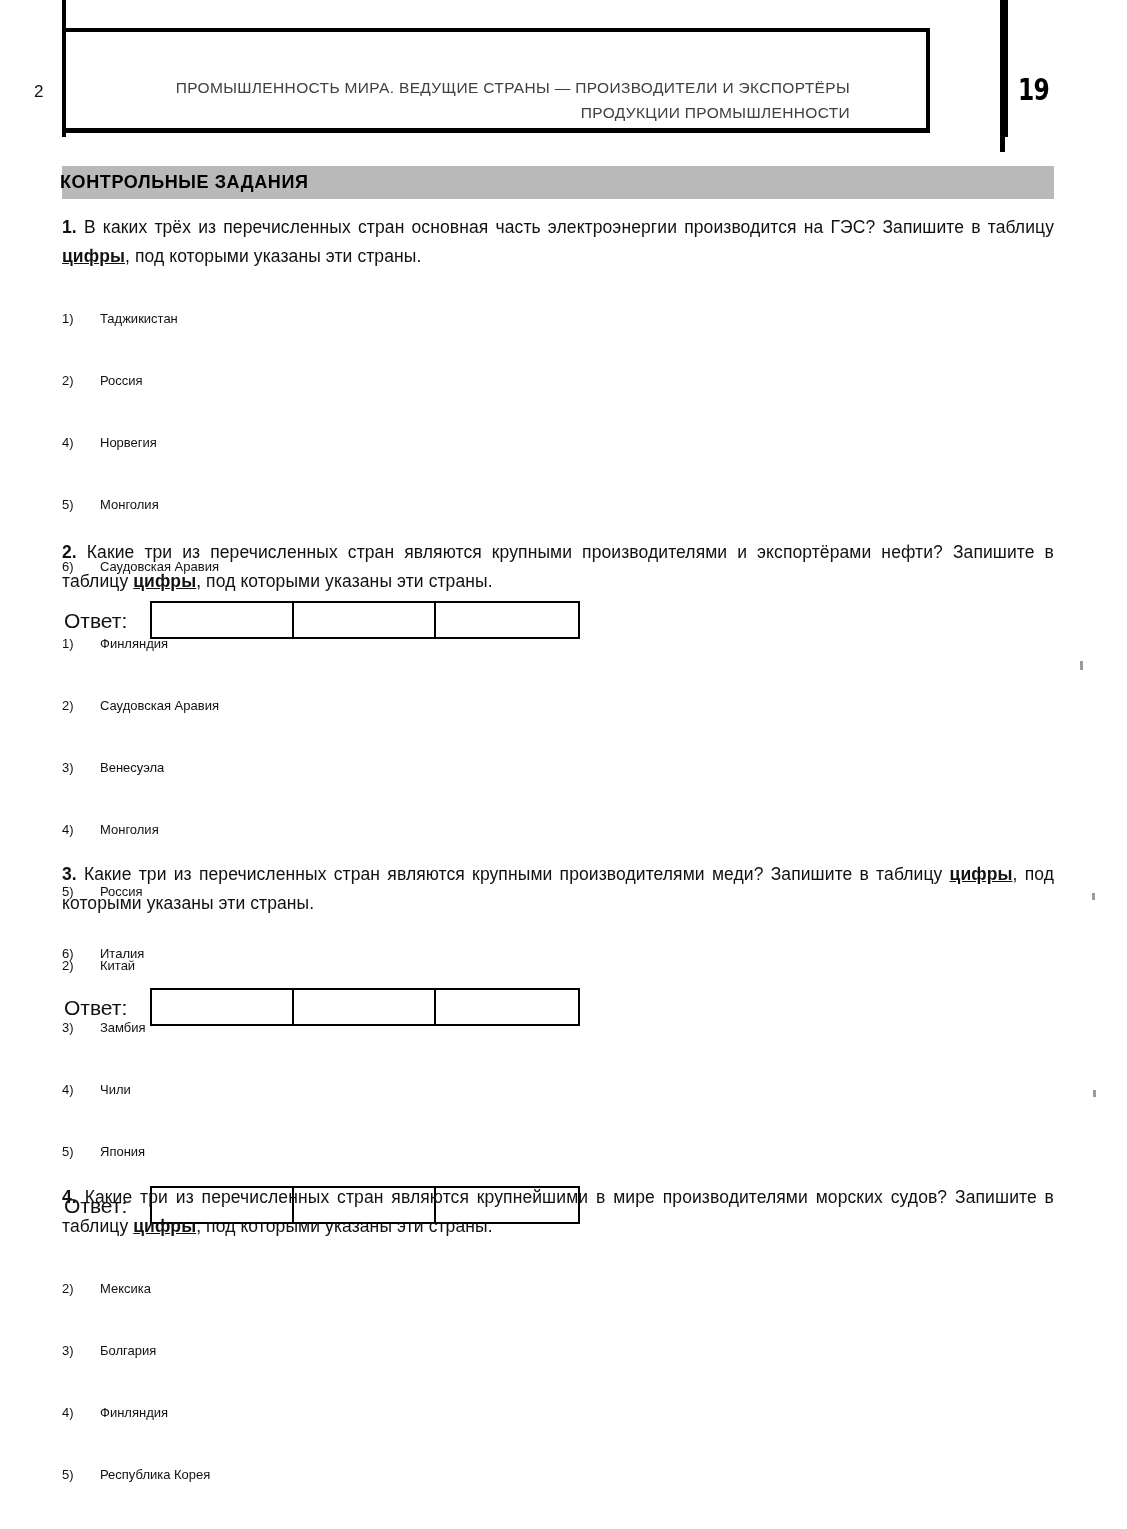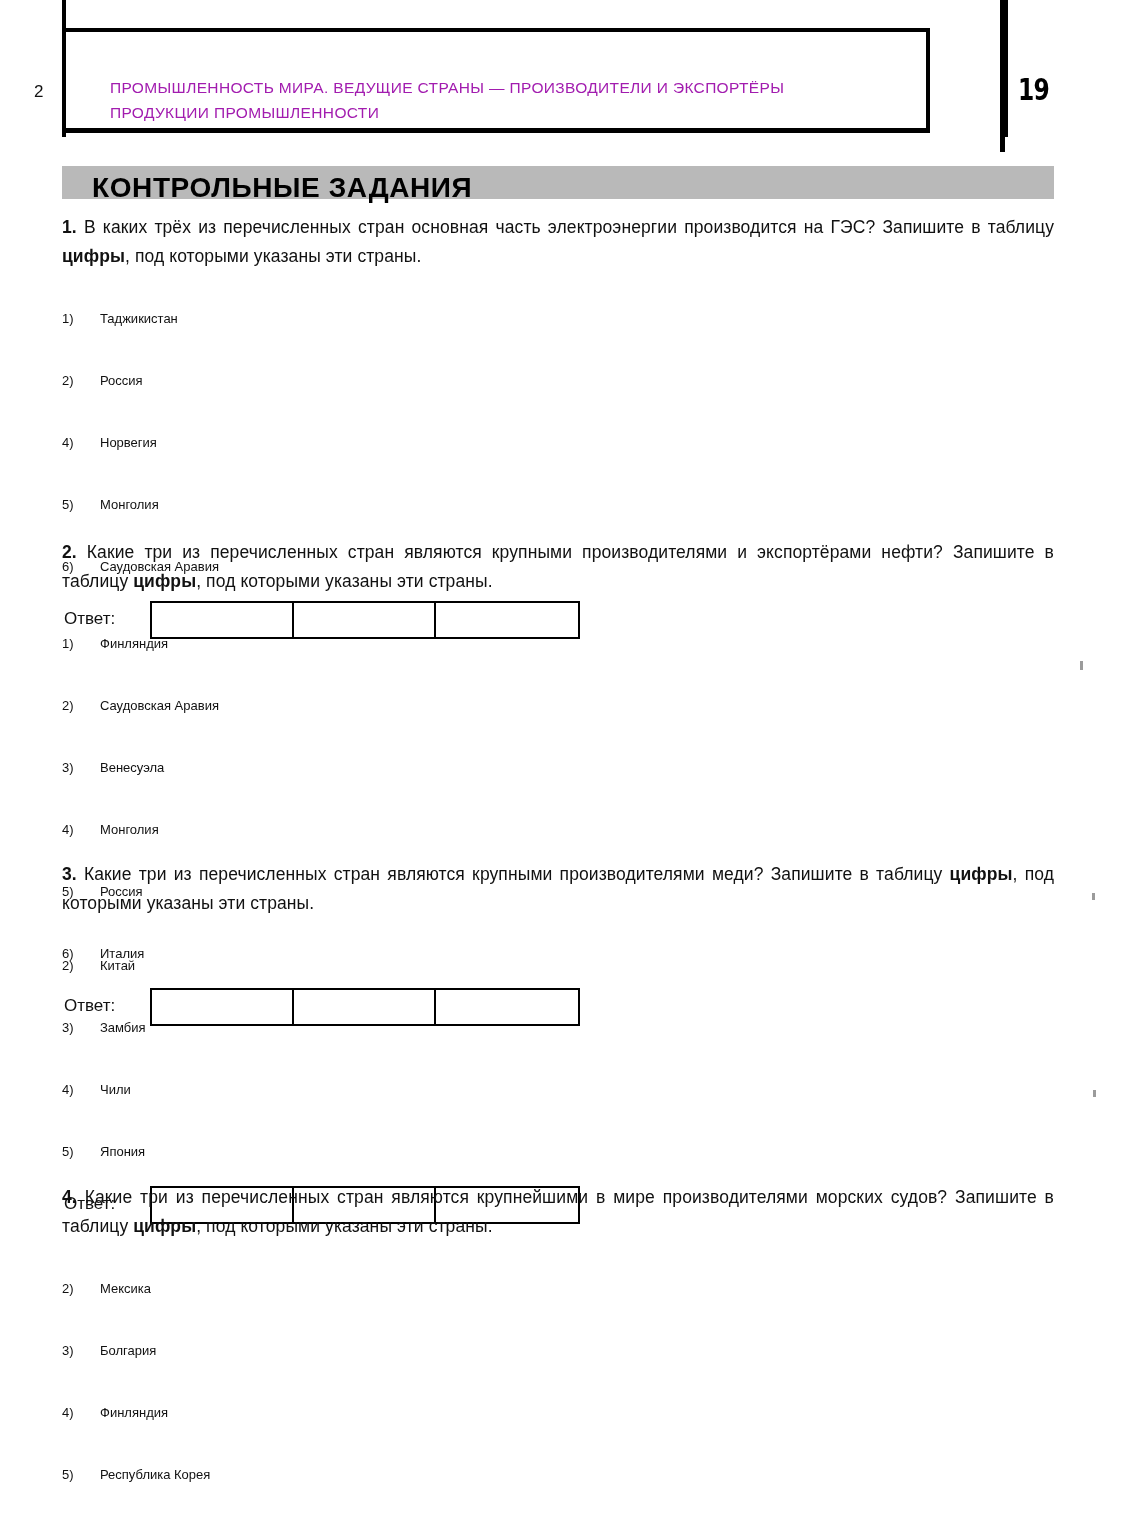--- a/index.html
+++ b/index.html
@@ -79,25 +79,25 @@
     top: 82px;
     font-size: 17px;
     letter-spacing: .5px;
     color: #111;
   }
   .running-title {
     position: absolute;
     left: 110px;
     top: 75px;
     width: 740px;
-    text-align: left;
+    text-align: right;
     font-size: 15.5px;
     line-height: 25px;
     letter-spacing: .35px;
-    color: #a21caf;
+    color: #404040;
   }
   .page-number {
     position: absolute;
     left: 1018px;
     top: 72px;
     font-size: 30px;
     font-weight: bold;
     font-family: "DejaVu Sans", sans-serif;
     letter-spacing: -1px;
     color: #000;
@@ -109,23 +109,23 @@
   .banner {
     position: absolute;
     left: 62px;
     top: 166px;
     width: 992px;
     height: 33px;
     background: #b9b9b9;
   }
   .banner-title {
     position: absolute;
-    left: 92px;
+    left: 60px;
     top: 172px;
-    font-size: 28px;
+    font-size: 18px;
     font-weight: bold;
     letter-spacing: .6px;
     color: #000;
   }
 
   
   .task {
     position: absolute;
     left: 62px;
     width: 992px;
@@ -135,20 +135,21 @@
     line-height: 29px;
     text-align: justify;
     color: #111;
     letter-spacing: .1px;
   }
   .task-num {
     font-weight: bold;
   }
   .kw {
     font-weight: bold;
+    text-decoration: underline;
   }
   .options {
     margin-top: 4px;
   }
   .option {
     font-size: 13px;
     line-height: 28px;
     color: #111;
     white-space: nowrap;
     margin-top: 34px;
@@ -160,21 +161,21 @@
 
   .answer-row {
     margin-top: 20px;
     height: 38px;
     position: relative;
   }
   .answer-label {
     position: absolute;
     left: 2px;
     top: 8px;
-    font-size: 17px;
+    font-size: 21px;
     color: #111;
   }
   .answer-grid {
     position: absolute;
     left: 88px;
     top: 0px;
     display: flex;
     border: 2px solid #000;
   }
   .answer-cell {

